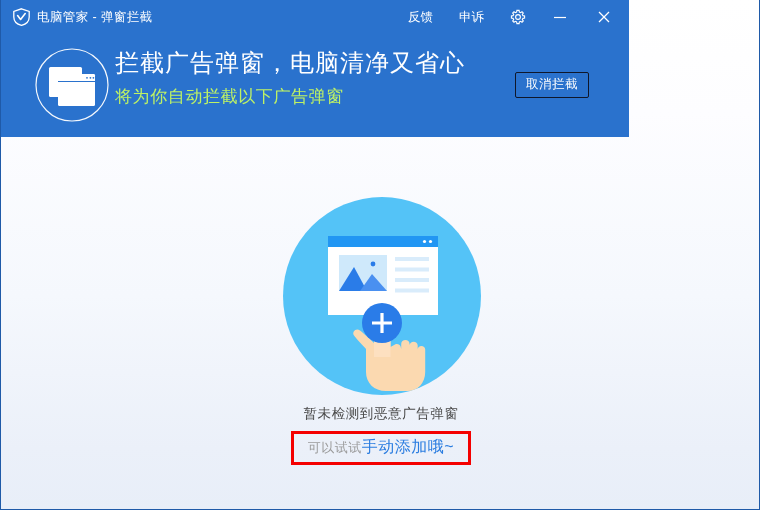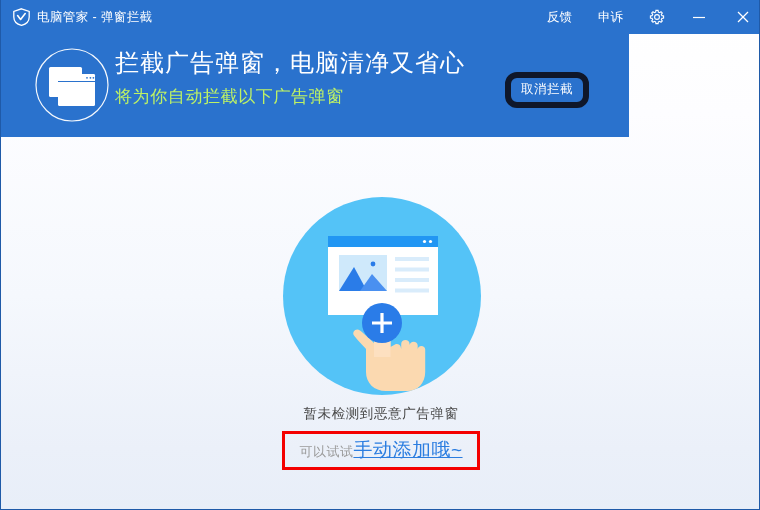--- a/index.html
+++ b/index.html
@@ -19,21 +19,21 @@
     overflow: hidden;
     background: linear-gradient(to bottom, #ffffff 0%, #fdfdff 22%, #f5f8fd 58%, #ebf0f9 88%, #e8eef8 100%);
     border: 1px solid #1f5aa8;
     border-top: none;
   }
 
   
   .titlebar {
     position: absolute;
     left: 0; top: 0;
-    width: 760px;
+    width: 628px;
     height: 34px;
     background: #2a72cd;
     display: flex;
     align-items: center;
   }
   .titlebar-left {
     display: flex;
     align-items: center;
     padding-left: 12px;
     gap: 7px;
@@ -44,21 +44,21 @@
     display: block;
   }
   .app-title {
     color: #ffffff;
     font-size: 12.5px;
     letter-spacing: .4px;
     white-space: nowrap;
   }
   .titlebar-right {
     position: absolute;
-    right: 1px; top: 0;
+    right: 8px; top: 0;
     height: 34px;
     display: flex;
     align-items: center;
     gap: 12px;
   }
   .tb-text {
     color: #ffffff;
     font-size: 12.5px;
     padding: 0 7px;
     line-height: 34px;
@@ -107,22 +107,22 @@
     font-size: 17px;
     letter-spacing: .6px;
     white-space: nowrap;
   }
   .banner-action {
     position: absolute;
     right: 40px;
     top: 38px;
     min-width: 66px;
     padding: 4px 10px 5px;
-    border: 6px solid #0f172a;
-    border-radius: 12px;
+    border: 1px solid #0f172a;
+    border-radius: 2px;
     background: transparent;
     color: #ffffff;
     font-size: 12.5px;
     font-family: inherit;
     letter-spacing: .5px;
     cursor: pointer;
     line-height: 1.2;
   }
 
   
@@ -165,25 +165,24 @@
     padding: 3px 14px 4px;
     background: transparent;
   }
   .hint-text {
     font-size: 13px;
     color: #9a9a9a;
     letter-spacing: .5px;
     margin-top: 36px;
   }
   .hint-link {
-    font-size: 19px;
+    font-size: 16px;
     color: #2b7de0;
     letter-spacing: .5px;
     cursor: pointer;
-    text-decoration: underline;
   }
 </style>
 </head>
 <body>
 
 <div class="window">
 
   <div class="titlebar">
     <div class="titlebar-left">
       <span class="shield-icon">

